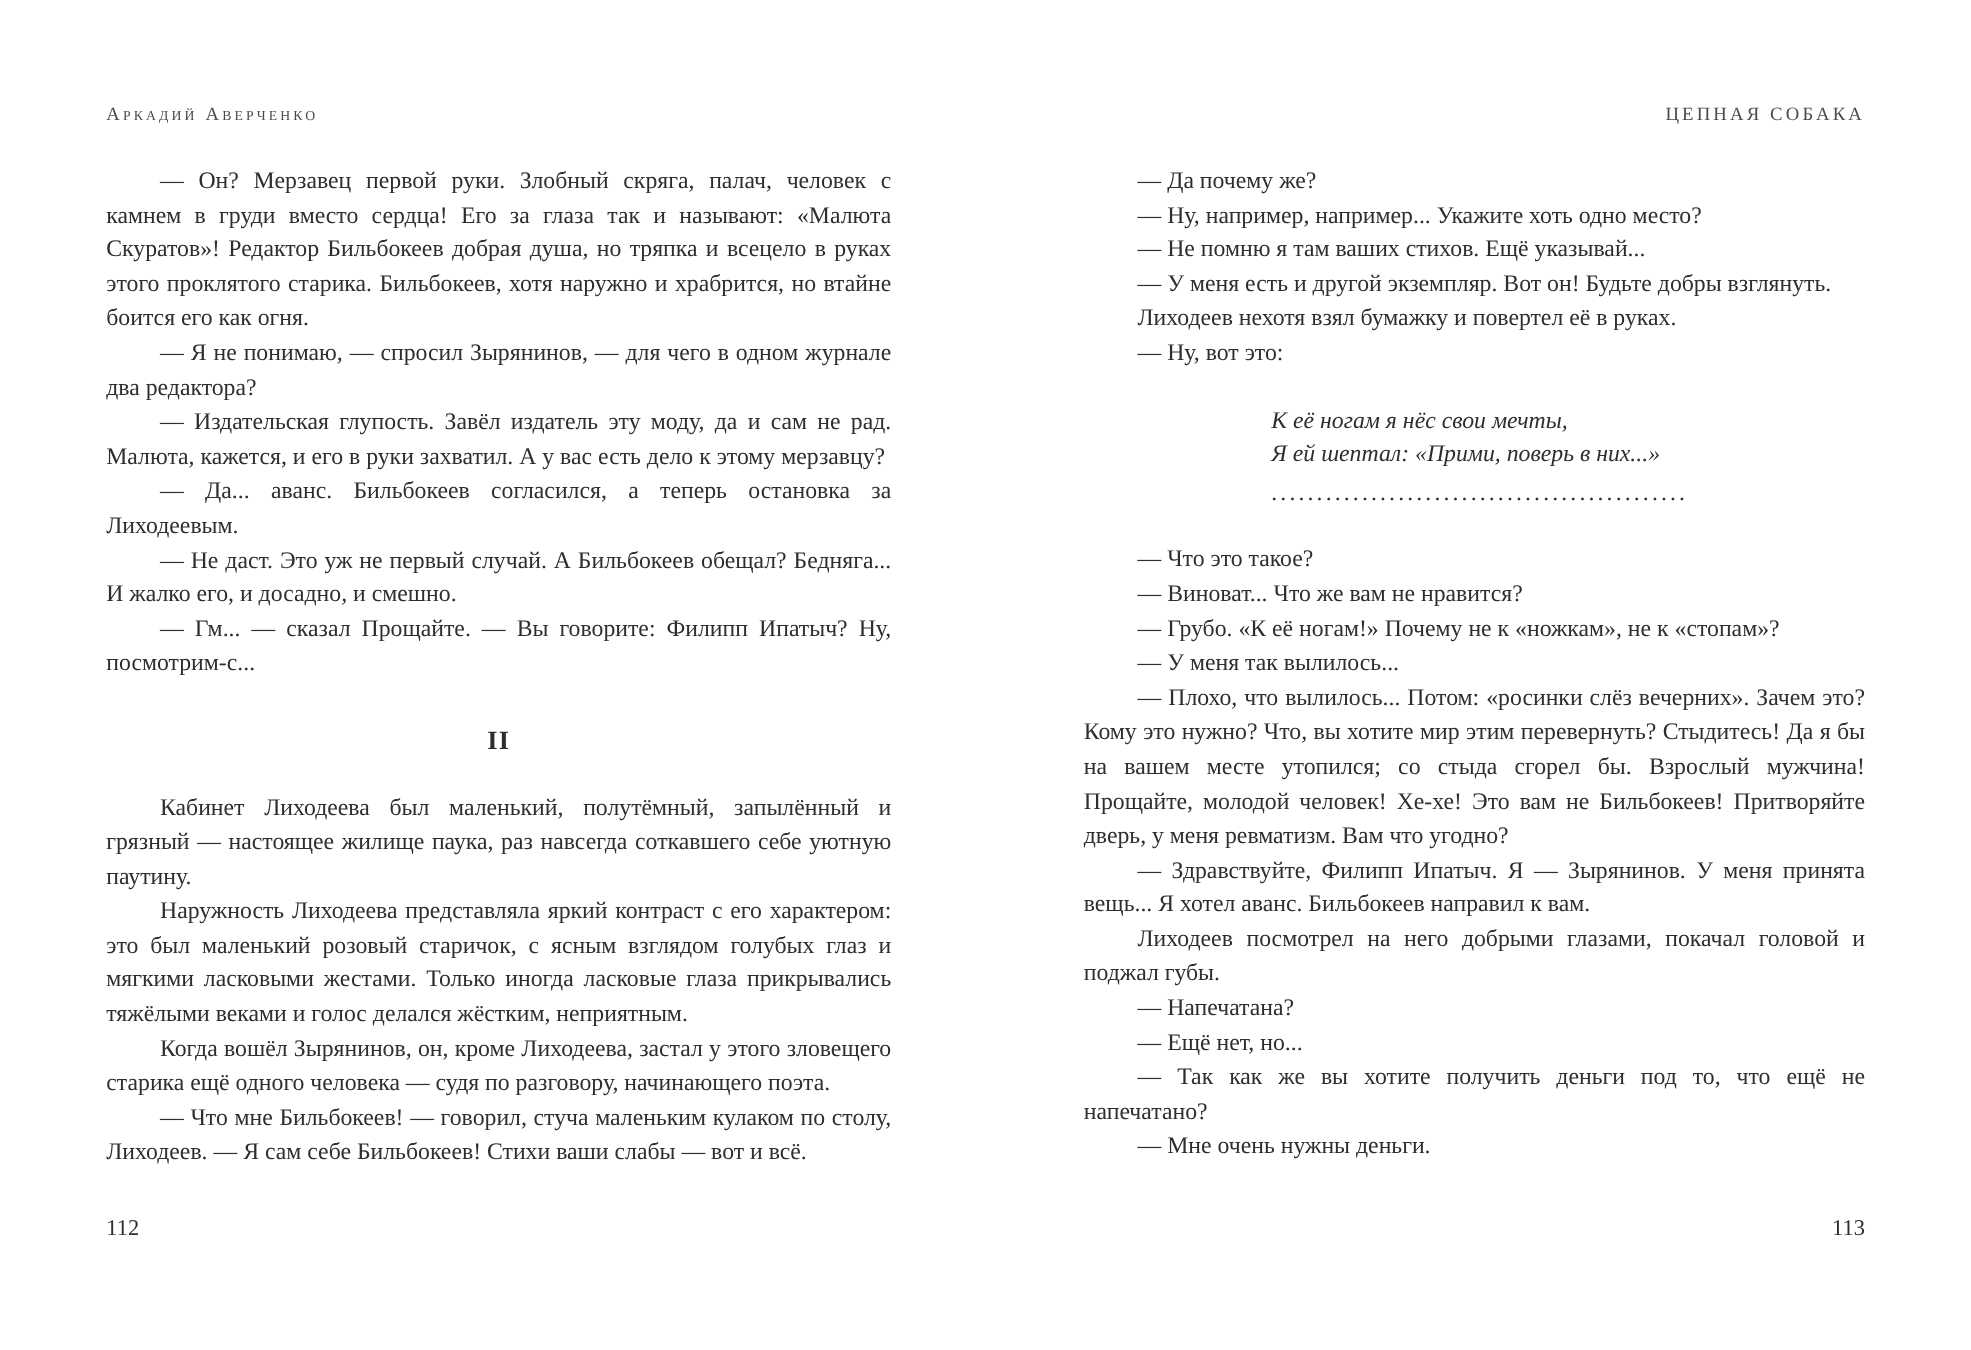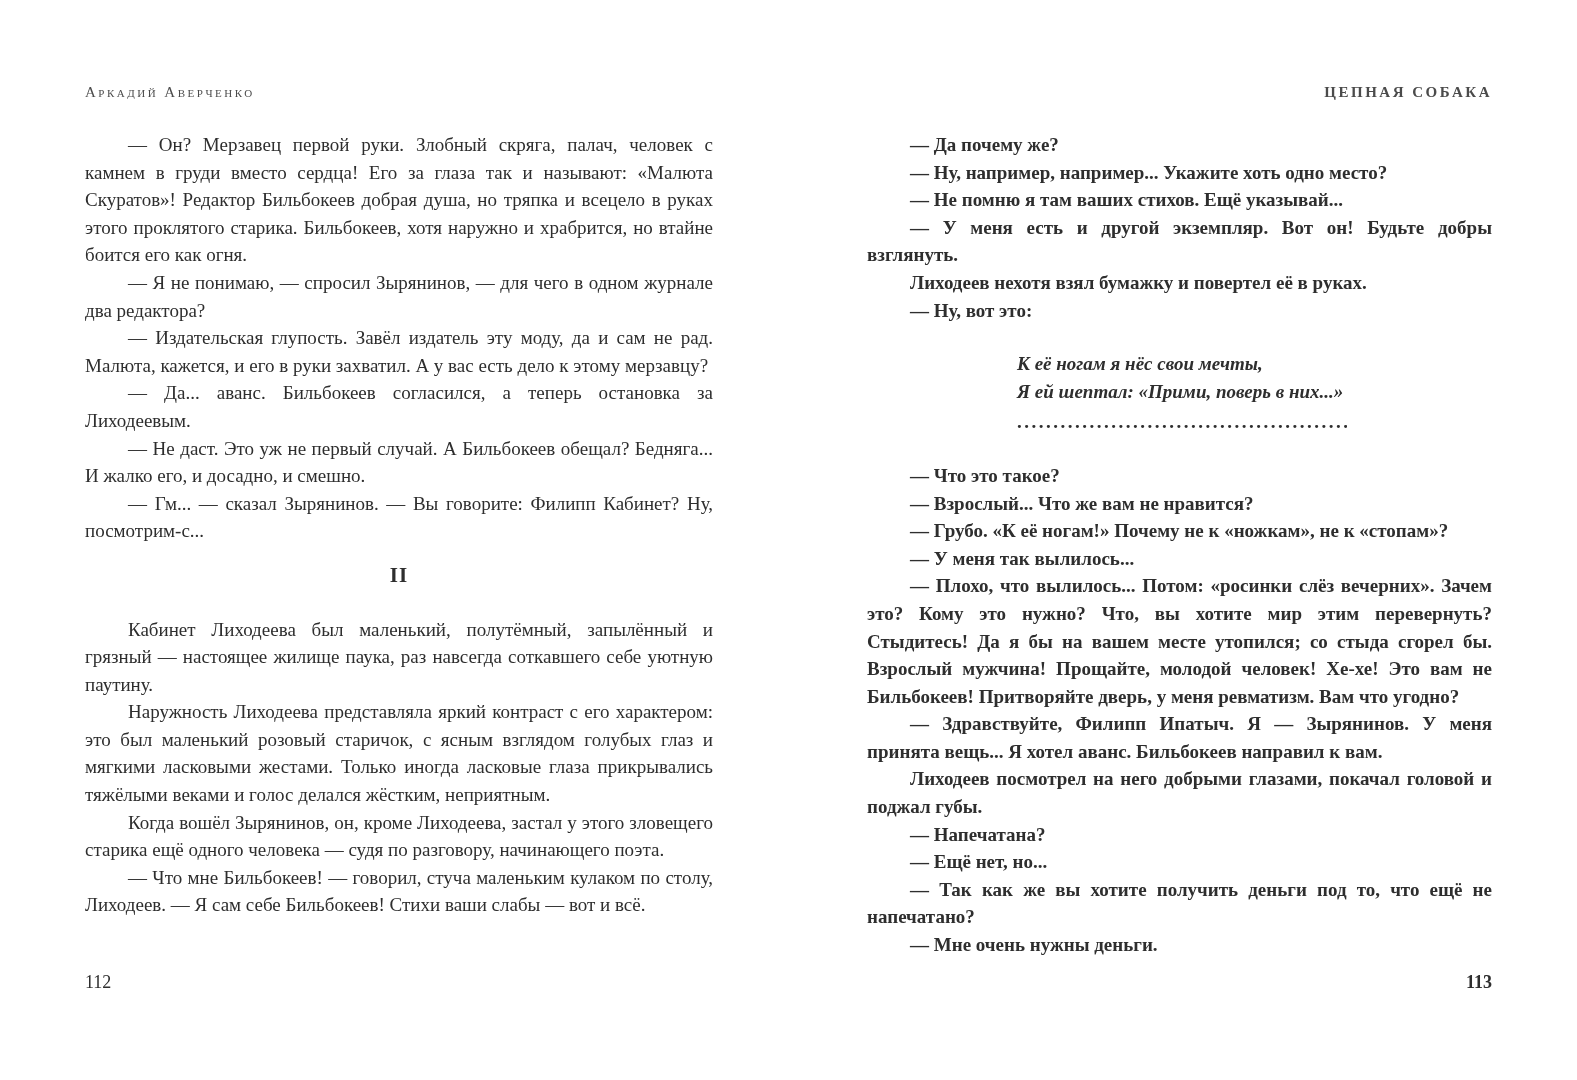--- a/index.html
+++ b/index.html
@@ -15,21 +15,21 @@
     font-family: "Liberation Serif", "DejaVu Serif", serif;
     color: #2e2e2e;
     overflow: hidden;
   }
   .page {
     position: absolute;
     top: 0;
     height: 792px;
   }
   .page-left  { left: 85px;  width: 628px; }
-  .page-right { left: 867px; width: 625px; font-weight: bold; }
+  .page-right { left: 867px; width: 625px; }
 
   .running-header {
     position: absolute;
     top: 84px;
     width: 100%;
     font-size: 15px;
     letter-spacing: 2.5px;
     color: #4b4b4b;
   }
   .header-left  { text-align: left; font-variant: small-caps; }
@@ -42,21 +42,21 @@
     font-size: 19px;
     line-height: 27.6px;
     text-align: justify;
     hyphens: auto;
   }
   .para {
     margin: 0;
     text-indent: 43px;
   }
   .chapter-heading {
-    margin: 17px 0 26px 0;
+    margin: 34px 0 26px 0;
     font-size: 21px;
     font-weight: bold;
     text-align: center;
     letter-spacing: 1px;
   }
   .verse {
     margin: 26px 0 26px 150px;
     font-style: italic;
     text-align: left;
   }
@@ -84,21 +84,21 @@
 <main class="spread">
 
   <section class="page page-left">
     <header class="running-header header-left">Аркадий Аверченко</header>
     <div class="body-text">
         <p class="para">— Он? Мерзавец первой руки. Злобный скряга, палач, человек с камнем в груди вместо сердца! Его за глаза так и называют: «Малюта Скуратов»! Редактор Бильбокеев добрая душа, но тряпка и всецело в руках этого проклятого старика. Бильбокеев, хотя наружно и храбрится, но втайне боится его как огня.</p>
         <p class="para">— Я не понимаю, — спросил Зырянинов, — для чего в одном журнале два редактора?</p>
         <p class="para">— Издательская глупость. Завёл издатель эту моду, да и сам не рад. Малюта, кажется, и его в руки захватил. А у вас есть дело к этому мерзавцу?</p>
         <p class="para">— Да... аванс. Бильбокеев согласился, а теперь остановка за Лиходеевым.</p>
         <p class="para">— Не даст. Это уж не первый случай. А Бильбокеев обещал? Бедняга... И жалко его, и досадно, и смешно.</p>
-        <p class="para">— Гм... — сказал Зырянинов. — Вы говорите: Филипп Кабинет? Ну, посмотрим-с...</p>
+        <p class="para">— Гм... — сказал Прощайте. — Вы говорите: Филипп Ипатыч? Ну, посмотрим-с...</p>
         <h2 class="chapter-heading">II</h2>
         <p class="para">Кабинет Лиходеева был маленький, полутёмный, запылённый и грязный — настоящее жилище паука, раз навсегда соткавшего себе уютную паутину.</p>
         <p class="para">Наружность Лиходеева представляла яркий контраст с его характером: это был маленький розовый старичок, с ясным взглядом голубых глаз и мягкими ласковыми жестами. Только иногда ласковые глаза прикрывались тяжёлыми веками и голос делался жёстким, неприятным.</p>
         <p class="para">Когда вошёл Зырянинов, он, кроме Лиходеева, застал у этого зловещего старика ещё одного человека — судя по разговору, начинающего поэта.</p>
         <p class="para">— Что мне Бильбокеев! — говорил, стуча маленьким кулаком по столу, Лиходеев. — Я сам себе Бильбокеев! Стихи ваши слабы — вот и всё.</p>
       </div>
     <div class="page-number page-number-left">112</div>
   </section>
 
   <section class="page page-right">
@@ -109,21 +109,21 @@
         <p class="para">— Не помню я там ваших стихов. Ещё указывай...</p>
         <p class="para">— У меня есть и другой экземпляр. Вот он! Будьте добры взглянуть.</p>
         <p class="para">Лиходеев нехотя взял бумажку и повертел её в руках.</p>
         <p class="para">— Ну, вот это:</p>
         <div class="verse">
           <div class="verse-line">К её ногам я нёс свои мечты,</div>
           <div class="verse-line">Я ей шептал: «Прими, поверь в них...»</div>
           <div class="verse-dots">...................................................</div>
         </div>
         <p class="para">— Что это такое?</p>
-        <p class="para">— Взрослый... Что же вам не нравится?</p>
+        <p class="para">— Виноват... Что же вам не нравится?</p>
         <p class="para">— Грубо. «К её ногам!» Почему не к «ножкам», не к «стопам»?</p>
         <p class="para">— У меня так вылилось...</p>
         <p class="para">— Плохо, что вылилось... Потом: «росинки слёз вечерних». Зачем это? Кому это нужно? Что, вы хотите мир этим перевернуть? Стыдитесь! Да я бы на вашем месте утопился; со стыда сгорел бы. Взрослый мужчина! Прощайте, молодой человек! Хе-хе! Это вам не Бильбокеев! Притворяйте дверь, у меня ревматизм. Вам что угодно?</p>
         <p class="para">— Здравствуйте, Филипп Ипатыч. Я — Зырянинов. У меня принята вещь... Я хотел аванс. Бильбокеев направил к вам.</p>
         <p class="para">Лиходеев посмотрел на него добрыми глазами, покачал головой и поджал губы.</p>
         <p class="para">— Напечатана?</p>
         <p class="para">— Ещё нет, но...</p>
         <p class="para">— Так как же вы хотите получить деньги под то, что ещё не напечатано?</p>
         <p class="para">— Мне очень нужны деньги.</p>
       </div>

